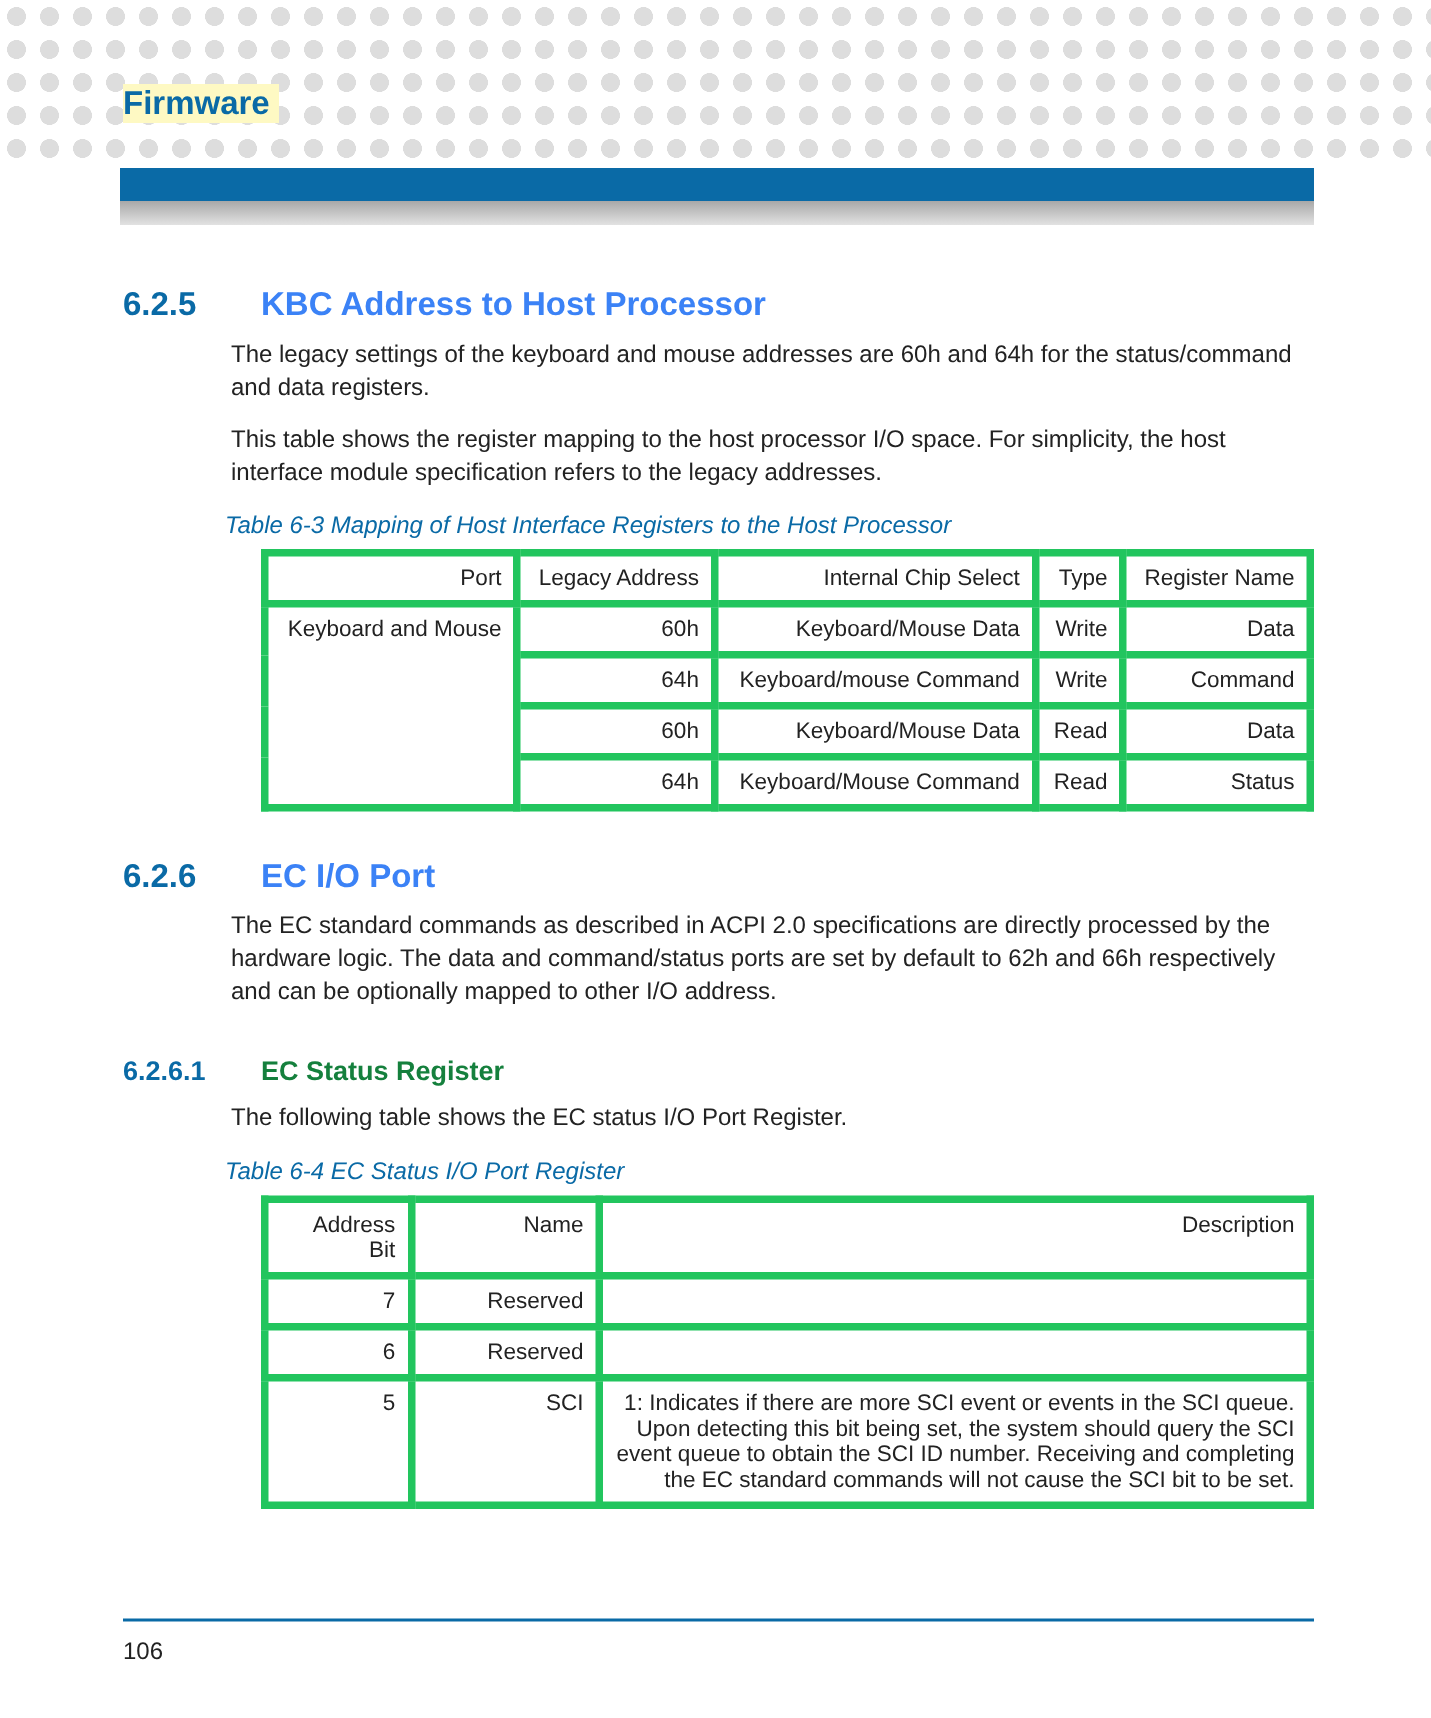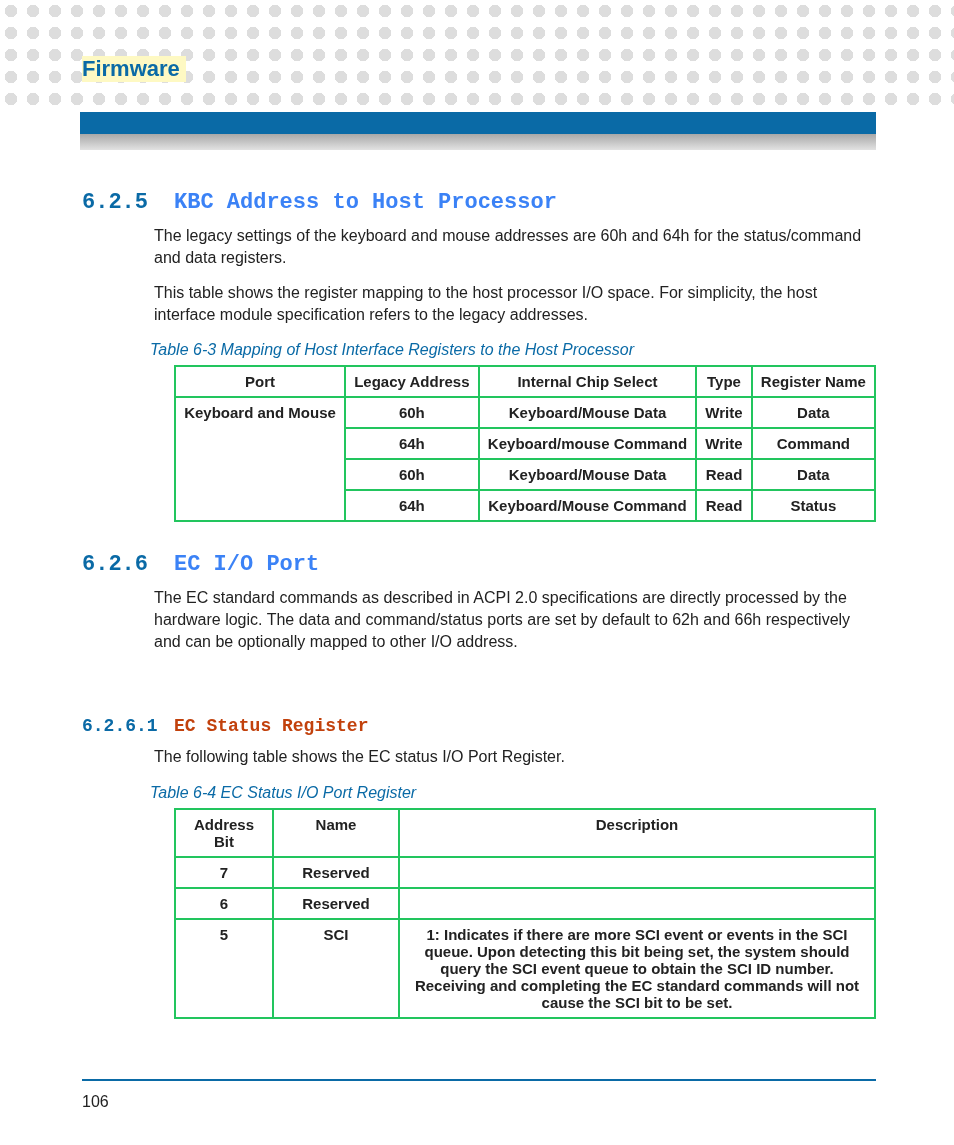--- a/index.html
+++ b/index.html
@@ -51,23 +51,22 @@
     background: linear-gradient(to bottom, #a8a8a8, #e2e2e2);
   }
   .content {
     position: absolute;
     top: 190px;
     left: 82px;
     right: 78px;
   }
   .section-row {
     display: flex;
-    align-items: flex-end;
+    align-items: center;
     margin-bottom: 6px;
-    font-family: Liberation Mono, monospace;
   }
   .sec-num {
     width: 92px;
     font-size: 22px;
     font-weight: 700;
     color: #0a6aa6;
     flex-shrink: 0;
   }
   .sec-title {
     font-size: 22px;
@@ -77,22 +76,21 @@
   .sub-num {
     width: 92px;
     font-size: 18px;
     font-weight: 700;
     color: #0a6aa6;
     flex-shrink: 0;
   }
   .sub-title {
     font-size: 18px;
     font-weight: 700;
-    color: #c2410c;
-    margin-top: 32px;
+    color: #15803d;
   }
   .body-text {
     margin-left: 72px;
     font-size: 16px;
     line-height: 1.35;
     margin-top: 10px;
     margin-bottom: 14px;
   }
   .table-caption {
     margin-left: 68px;
@@ -102,25 +100,25 @@
     margin-top: 16px;
     margin-bottom: 6px;
   }
   table {
     margin-left: 92px;
     border-collapse: collapse;
     font-size: 15px;
     width: calc(100% - 92px);
   }
   table td, table th {
-    border: 2px solid #22c55e;
+    border: 5px solid #22c55e;
     padding: 6px 8px;
     vertical-align: top;
-    text-align: center;
-    font-weight: bold;
+    text-align: right;
+    font-weight: normal;
   }
   .footer-line {
     position: absolute;
     left: 82px; right: 78px;
     bottom: 64px;
     height: 2px;
     background: #0a6aa6;
   }
   .footer {
     position: absolute;

